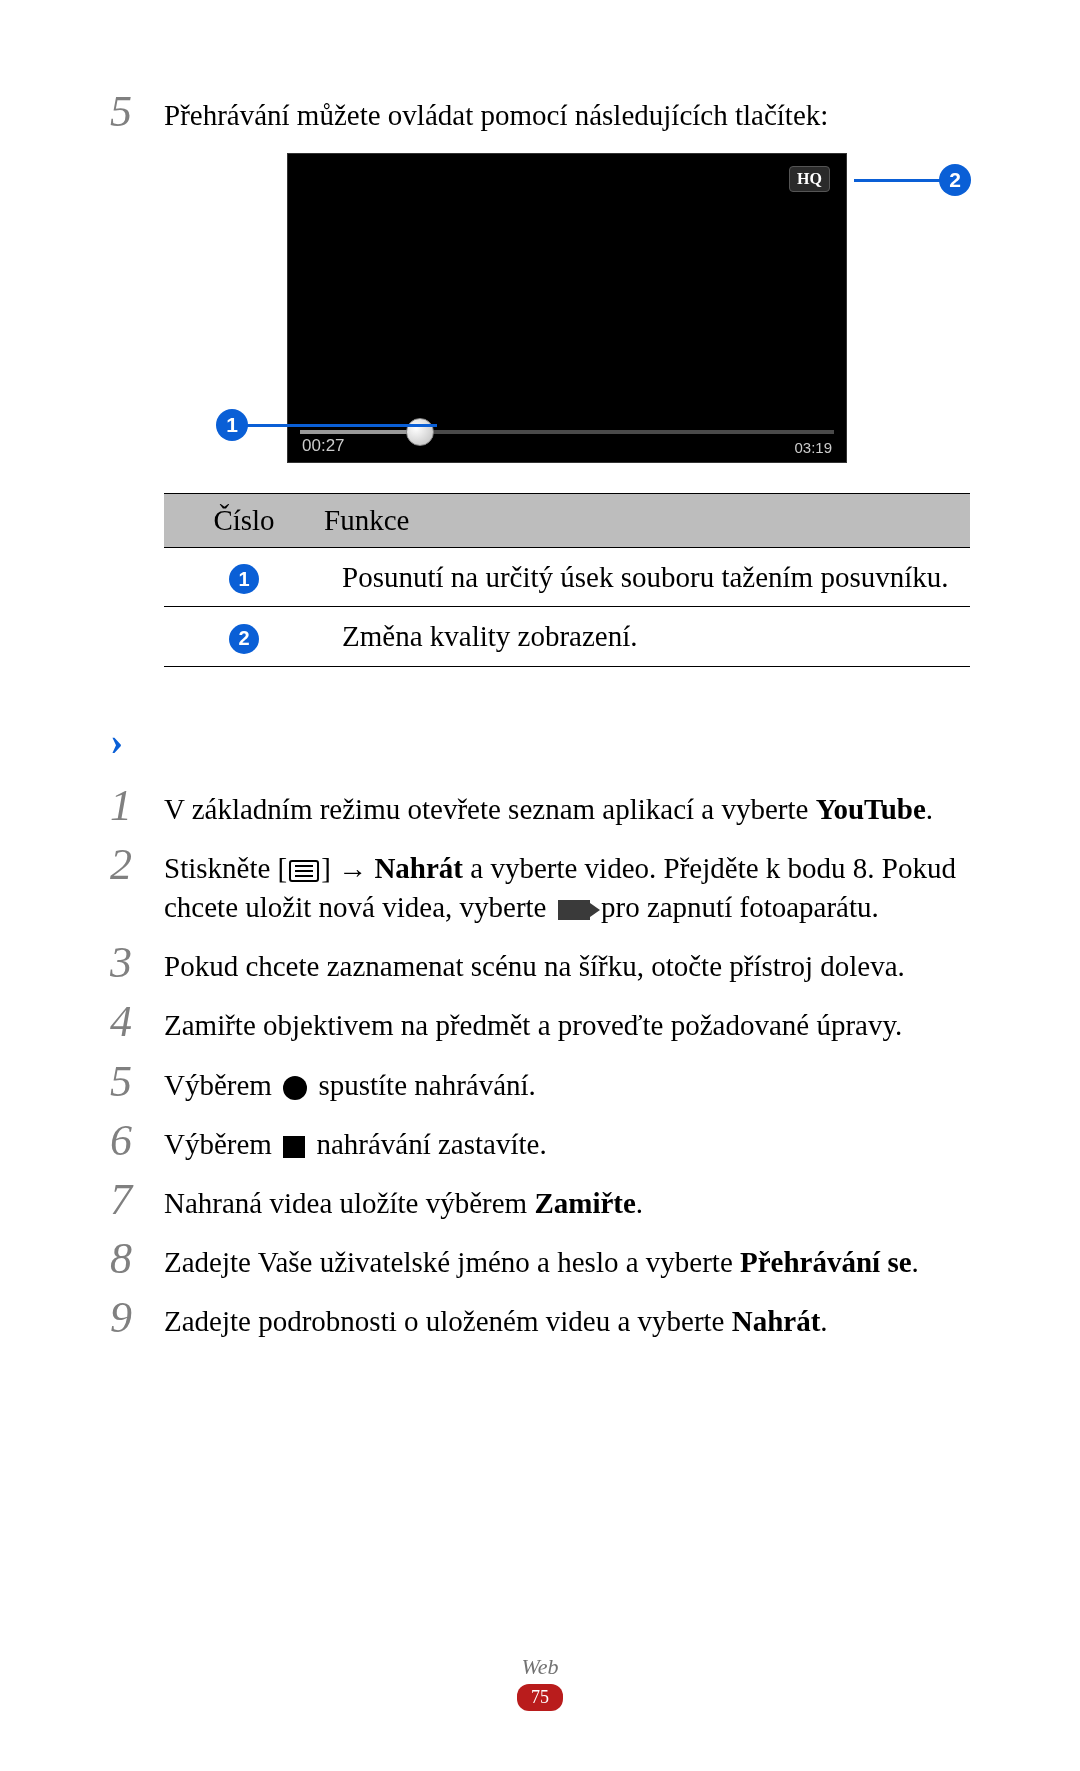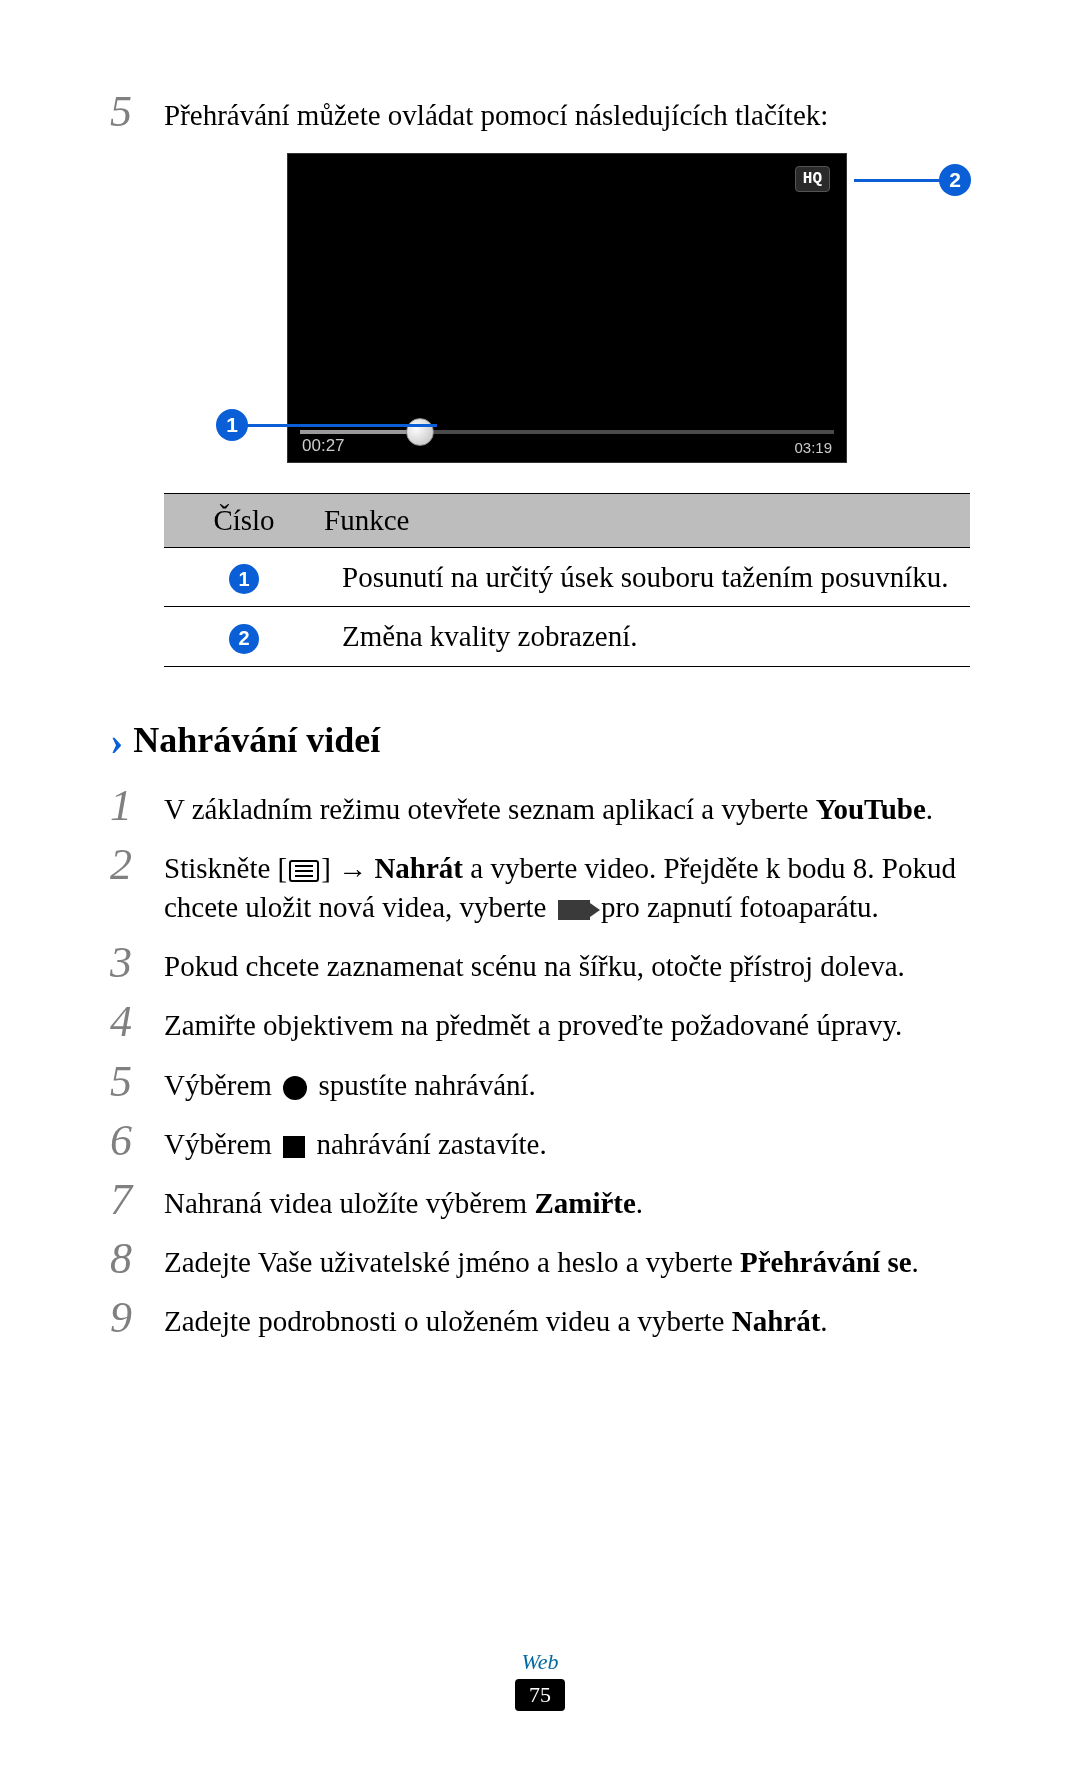--- a/index.html
+++ b/index.html
@@ -44,21 +44,21 @@
     background: #000;
     border: 1px solid #333;
     position: relative;
   }
   .hq-badge {
     position: absolute;
     top: 12px;
     right: 16px;
     background: #2a2a2a;
     color: #fff;
-    font-family: Liberation Mono, monospace;
+    font-family: Liberation Serif, serif;
     font-weight: bold;
     font-size: 16px;
     padding: 3px 7px;
     border-radius: 4px;
     border: 1px solid #555;
   }
   .seek-bar-bg {
     position: absolute;
     bottom: 28px;
     left: 12px;
@@ -230,30 +230,30 @@
   .footer {
     position: absolute;
     bottom: 60px;
     left: 0;
     right: 0;
     text-align: center;
   }
   .footer-label {
     font-style: italic;
     font-size: 22px;
-    color: #0369a1;
+    color: #737373;
     margin-bottom: 4px;
   }
   .page-badge {
     display: inline-block;
-    background: #000000;
+    background: #b91c1c;
     color: #fff;
-    font-size: 22px;
+    font-size: 18px;
     padding: 3px 14px;
-    border-radius: 4px;
+    border-radius: 12px;
   }
 </style>
 </head>
 <body>
 
 <div class="step">
   <div class="step-num">5</div>
   <div class="step-body">Přehrávání můžete ovládat pomocí následujících tlačítek:</div>
 </div>
 
@@ -288,21 +288,20 @@
       </tr>
       <tr>
         <td><span class="num-badge">2</span></td>
         <td>Změna kvality zobrazení.</td>
       </tr>
     </tbody>
 </table>
 
 <div class="section-head">
   <span class="chevron">›</span>
-  <span class="section-title">Nahrávání videí</span>
 </div>
 
 <div id="steps-container">
     <div class="step">
       <div class="step-num">1</div>
       <div class="step-body">V základním režimu otevřete seznam aplikací a vyberte <b>YouTube</b>.</div>
     </div>
     <div class="step">
       <div class="step-num">2</div>
       <div class="step-body">Stiskněte [<span class="inline-icon menu-icon"></span>] → <b>Nahrát</b> a vyberte video. Přejděte k bodu 8. Pokud chcete uložit nová videa, vyberte <span class="camera-icon"></span> pro zapnutí fotoaparátu.</div>

